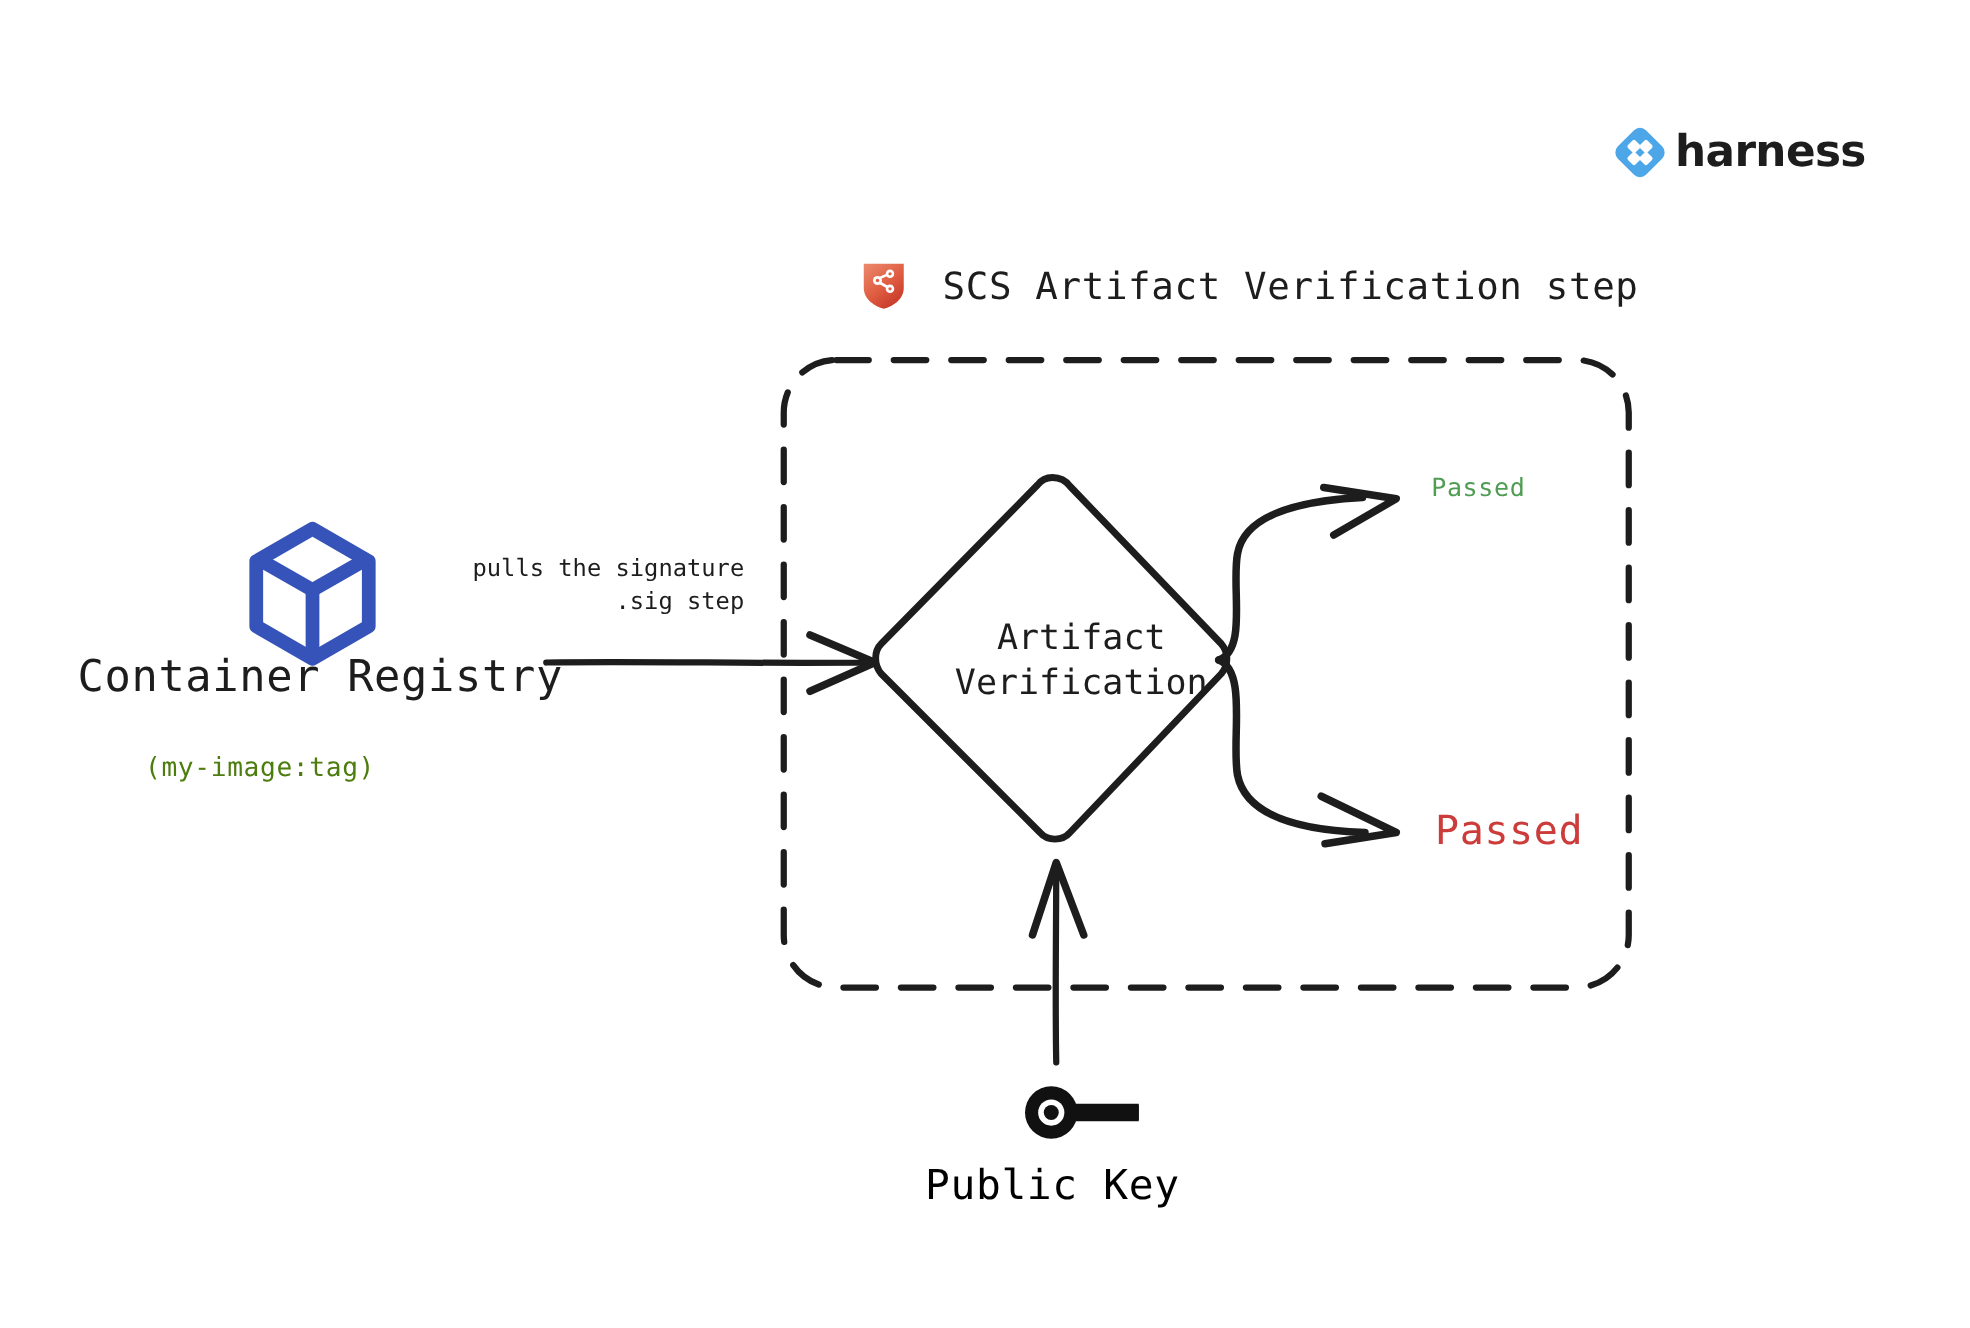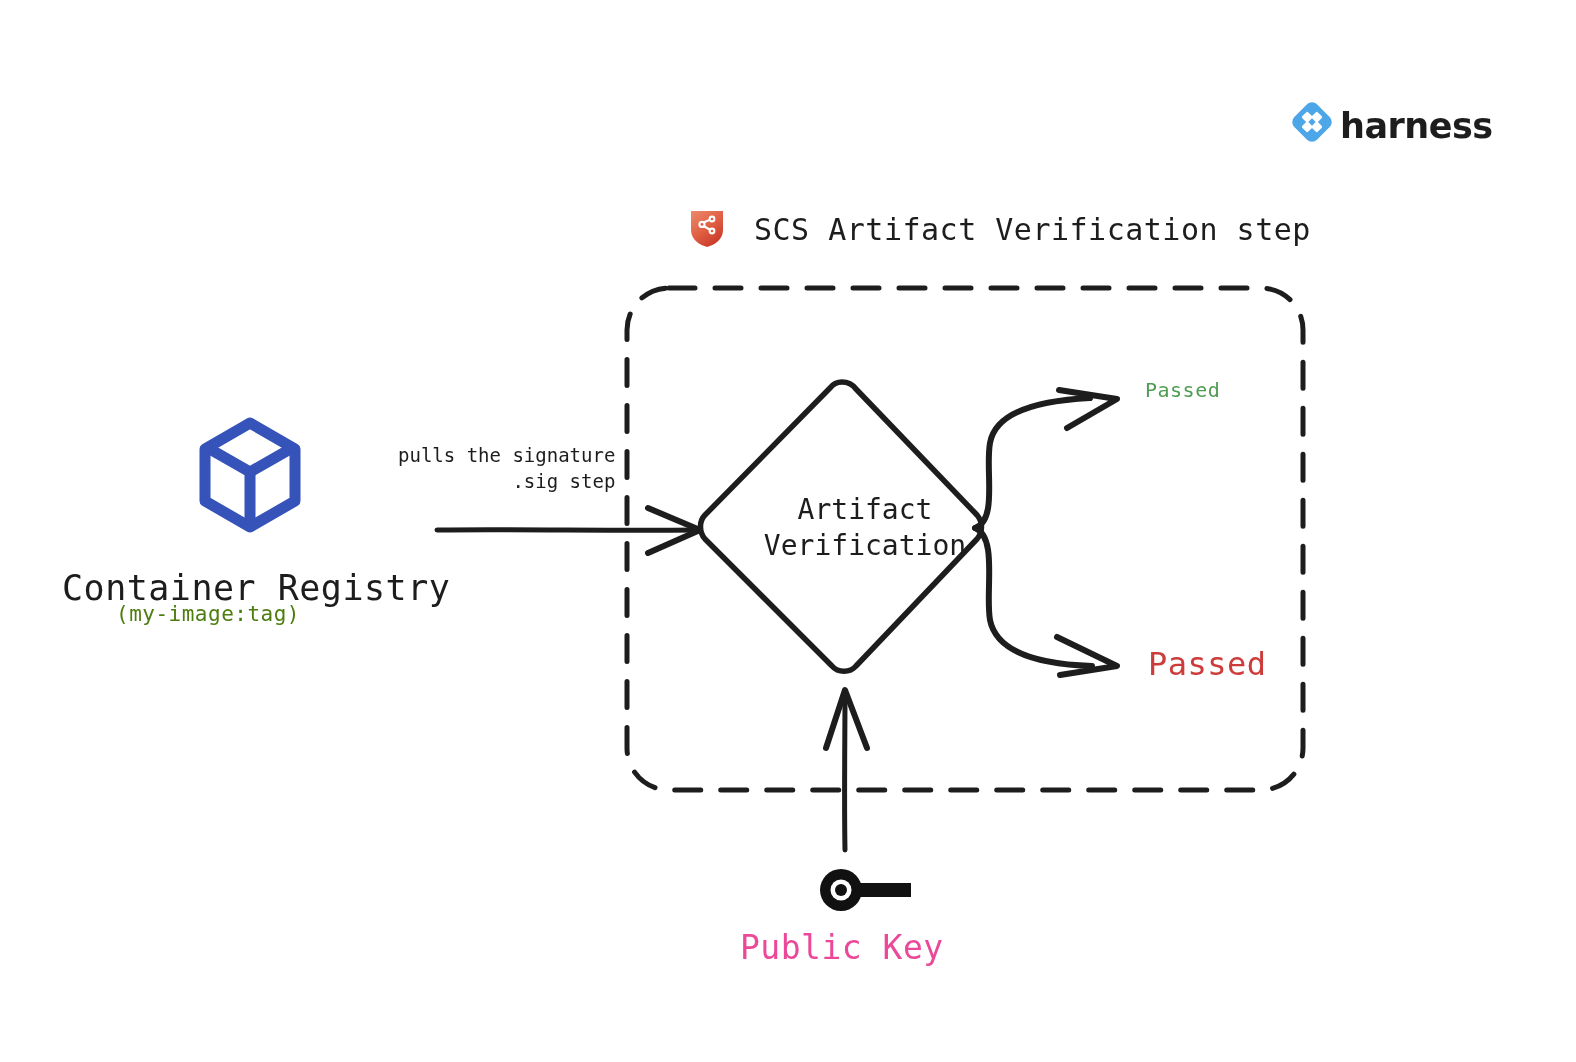--- a/index.html
+++ b/index.html
@@ -21,21 +21,21 @@
     width: 1576px;
     height: 1062px;
   }
   .abs { position: absolute; }
 
   
   #harness-logo {
     left: 1290px;
     top: 100px;
     display: flex;
-    align-items: flex-end;
+    align-items: center;
     gap: 6px;
   }
   #harness-logo .logo-mark { width: 44px; height: 44px; display: block; }
   #harness-logo .logo-word {
     font-family: "DejaVu Sans", "Liberation Sans", sans-serif;
     font-size: 35px;
     font-weight: 700;
     letter-spacing: -0.5px;
     color: #1d1d1d;
     line-height: 1;
@@ -55,40 +55,39 @@
     letter-spacing: 0.5px;
     white-space: nowrap;
     color: #1d1d1d;
   }
 
   
   .lbl { position: absolute; white-space: pre; }
 
   #container-registry-label {
     left: 62px;
-    top: 568px;
+    top: 522px;
     font-size: 35px;
     letter-spacing: 0.5px;
     color: #1d1d1d;
   }
   #container-registry-sub {
     left: 116px;
     top: 602px;
     font-size: 21px;
     letter-spacing: 0.5px;
     color: #4d7c0f;
   }
   #pull-annotation {
     left: 378px;
     top: 442px;
     font-size: 19px;
     line-height: 26px;
     text-align: right;
     color: #1d1d1d;
-    margin-left: 20px;
   }
   #diamond-label {
     left: 720px;
     top: 492px;
     width: 290px;
     text-align: center;
     font-size: 28px;
     line-height: 36px;
     color: #1d1d1d;
   }
@@ -104,21 +103,21 @@
     top: 645px;
     font-size: 32px;
     letter-spacing: 0.5px;
     color: #cc3c3a;
   }
   #public-key-label {
     left: 740px;
     top: 928px;
     font-size: 33px;
     letter-spacing: 0.5px;
-    color: #ec4899;
+    color: #000000;
   }
 </style>
 </head>
 <body>
 
 <svg id="canvas" viewBox="0 0 1576 1062" xmlns="http://www.w3.org/2000/svg">
 
   <rect x="627" y="288" width="676" height="502" rx="42" ry="42" fill="none" stroke="#1d1d1d" stroke-width="5" stroke-dasharray="26 20" stroke-linecap="round"></rect>
 
   <g transform="translate(250,475)">

